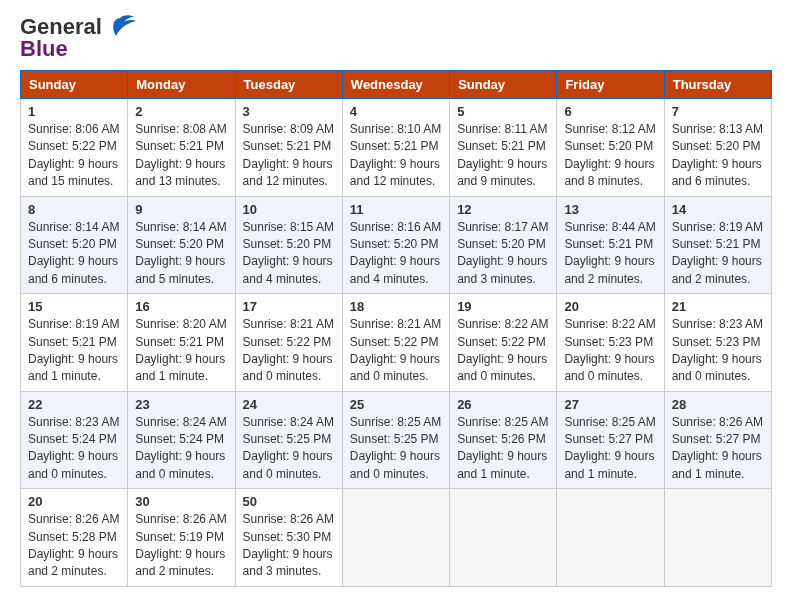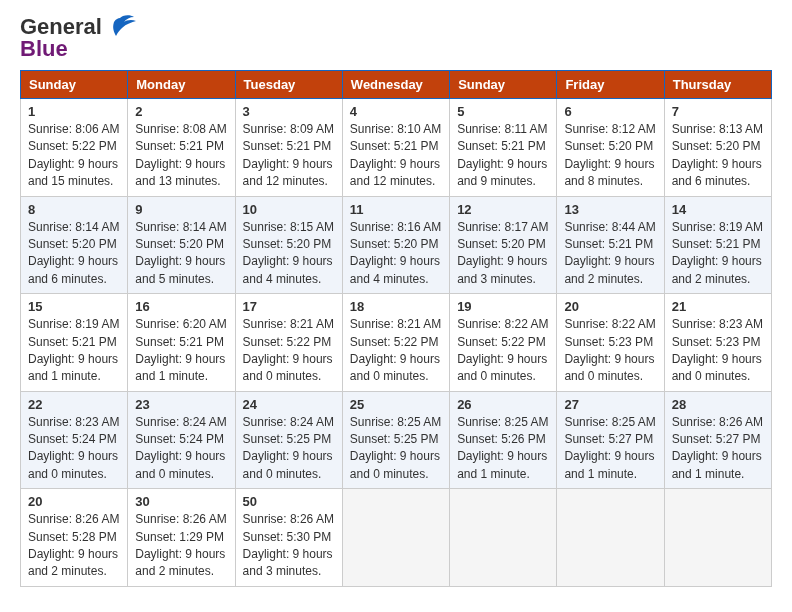--- a/index.html
+++ b/index.html
@@ -242,21 +242,21 @@
         <span class="day-number">15</span>
         <div class="day-info">
           <span>Sunrise: 8:19 AM</span><br>
           <span>Sunset: 5:21 PM</span><br>
           <span>Daylight: 9 hours and 1 minute.</span>
         </div>
       </td>
         <td>
         <span class="day-number">16</span>
         <div class="day-info">
-          <span>Sunrise: 6:20 AM</span><br>
+          <span>Sunrise: 8:20 AM</span><br>
           <span>Sunset: 5:21 PM</span><br>
           <span>Daylight: 9 hours and 1 minute.</span>
         </div>
       </td>
         <td>
         <span class="day-number">17</span>
         <div class="day-info">
           <span>Sunrise: 8:21 AM</span><br>
           <span>Sunset: 5:22 PM</span><br>
           <span>Daylight: 9 hours and 0 minutes.</span>
@@ -359,21 +359,21 @@
         <div class="day-info">
           <span>Sunrise: 8:26 AM</span><br>
           <span>Sunset: 5:28 PM</span><br>
           <span>Daylight: 9 hours and 2 minutes.</span>
         </div>
       </td>
         <td>
         <span class="day-number">30</span>
         <div class="day-info">
           <span>Sunrise: 8:26 AM</span><br>
-          <span>Sunset: 1:29 PM</span><br>
+          <span>Sunset: 5:19 PM</span><br>
           <span>Daylight: 9 hours and 2 minutes.</span>
         </div>
       </td>
         <td>
         <span class="day-number">50</span>
         <div class="day-info">
           <span>Sunrise: 8:26 AM</span><br>
           <span>Sunset: 5:30 PM</span><br>
           <span>Daylight: 9 hours and 3 minutes.</span>
         </div>

